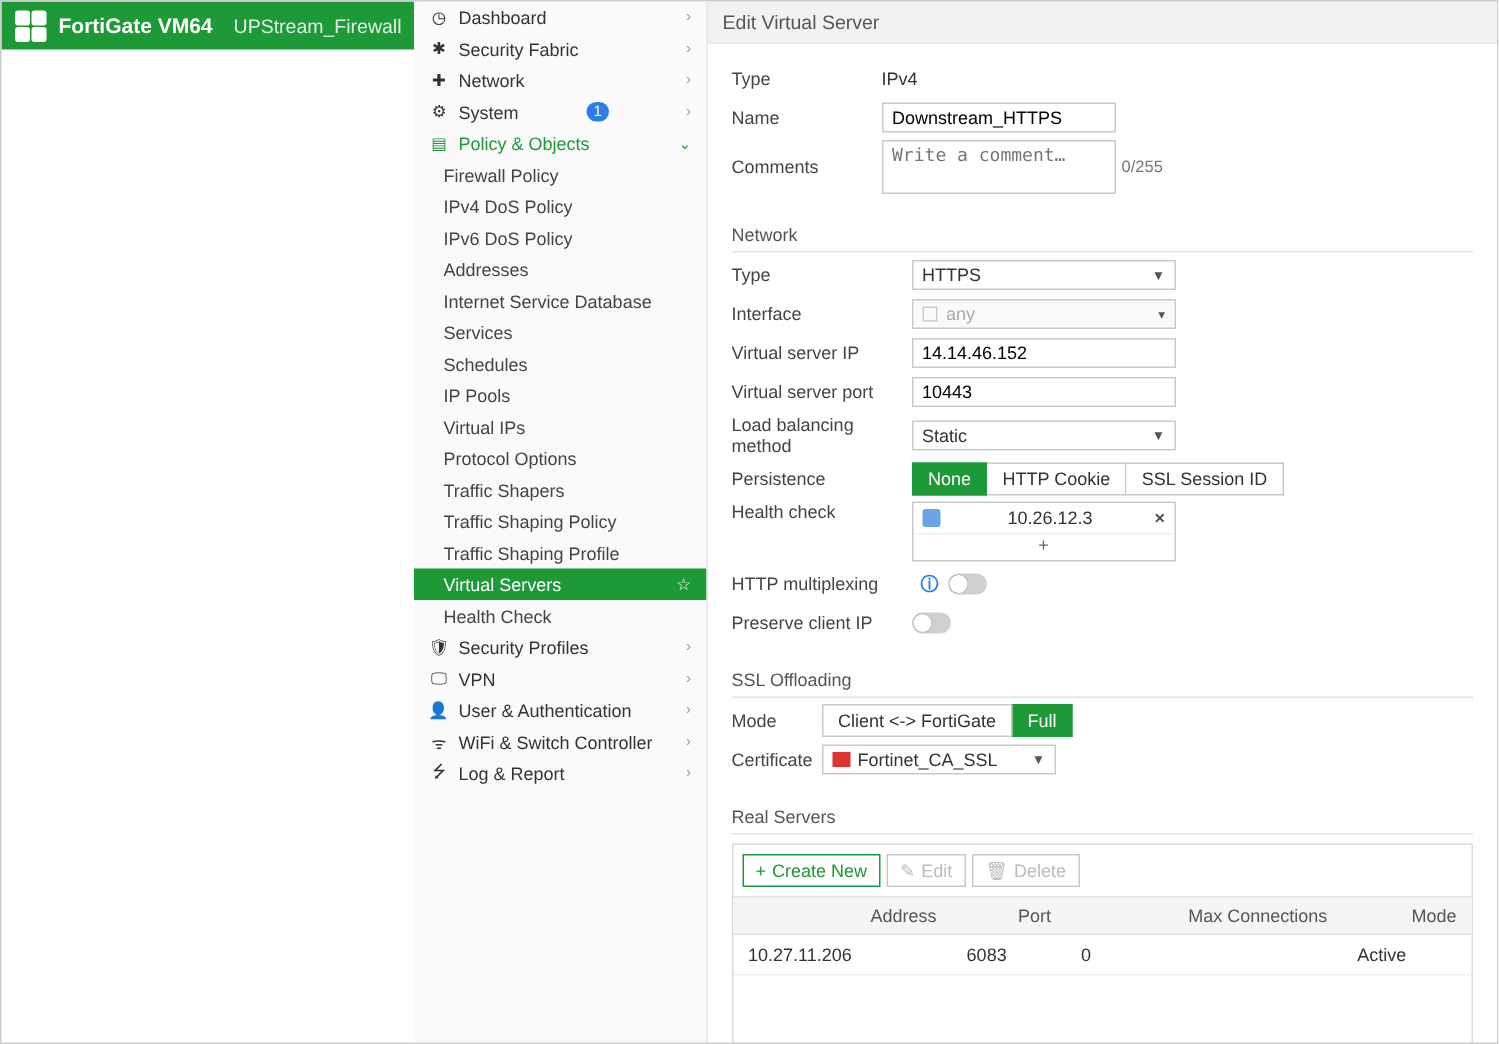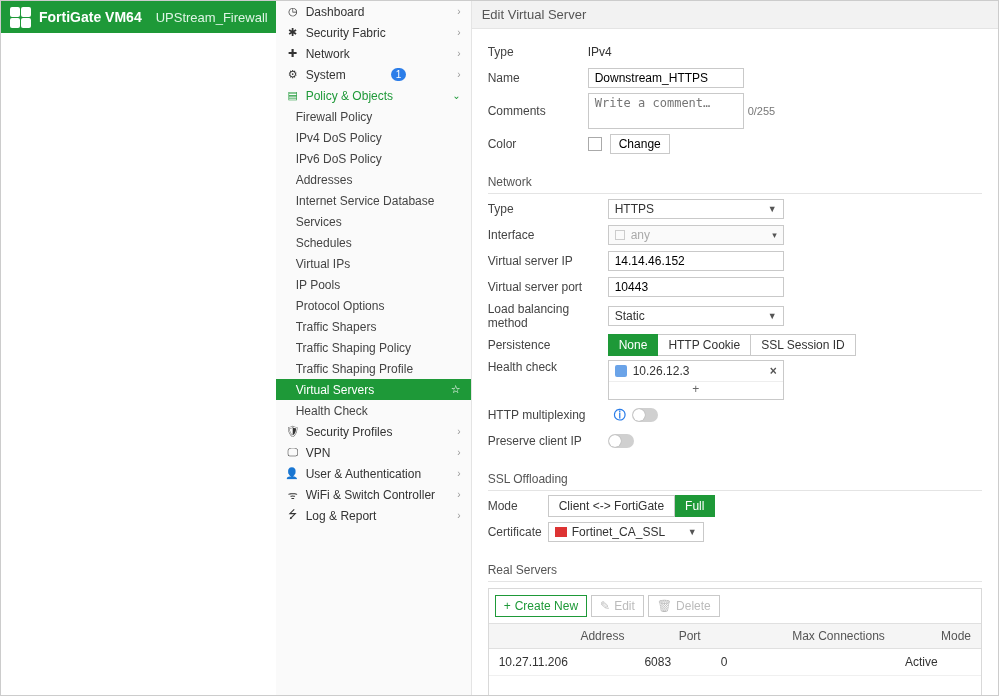--- a/index.html
+++ b/index.html
@@ -43,21 +43,21 @@
   .select-like { border:1px solid #c9c9c9; height:20px; width:176px; display:flex; align-items:center; padding:0 6px; font-size:12px; background:#fff; }
   .select-like .dd { margin-left:auto; font-size:9px; color:#555; }
   .select-like.disabled { background:#fafafa; color:#aaa; }
 
   .toggle-group { display:flex; }
   .toggle-group .opt { border:1px solid #c9c9c9; padding:3px 10px; font-size:12px; cursor:pointer; background:#fff; }
   .toggle-group .opt + .opt { border-left:none; }
   .toggle-group .opt.on { background:#1e9938; color:#fff; border-color:#1e9938; }
 
   .tag-box { border:1px solid #c9c9c9; width:176px; font-size:12px; }
-  .tag-box .tag-row { display:flex; align-items:center; padding:2px 6px; height:20px; }
+  .tag-box .tag-row { display:flex; align-items:center; padding:2px 6px; height:20px;gap:39px; }
   .tag-box .x { margin-left:auto; color:#555; cursor:pointer; font-weight:bold; }
   .tag-box .plus-row { text-align:center; color:#666; height:18px; border-top:1px solid #eee; cursor:pointer; }
 
   .switch { width:26px; height:14px; border-radius:7px; background:#d0d0d0; position:relative; display:inline-block; cursor:pointer; vertical-align:middle; }
   .switch::after { content:""; position:absolute; width:12px; height:12px; background:#fff; border-radius:50%; top:1px; left:1px; box-shadow:0 0 1px rgba(0,0,0,0.4); }
   .info-icon { color:#2b7de9; margin:0 6px; font-weight:bold; }
 
   .panel { border:1px solid #d9d9d9; margin-top:6px; }
   .panel .toolbar { display:flex; padding:6px; gap:4px; }
   .tb-btn { border:1px solid #c9c9c9; background:#fff; padding:3px 8px; font-size:12px; display:flex; align-items:center; gap:4px; cursor:pointer; }
@@ -133,24 +133,24 @@
       <div class="item sub">
           <span>Internet Service Database</span>
         </div>
       <div class="item sub">
           <span>Services</span>
         </div>
       <div class="item sub">
           <span>Schedules</span>
         </div>
       <div class="item sub">
+          <span>IP Pools</span>
+        </div>
+      <div class="item sub">
           <span>Virtual IPs</span>
-        </div>
-      <div class="item sub">
-          <span>IP Pools</span>
         </div>
       <div class="item sub">
           <span>Protocol Options</span>
         </div>
       <div class="item sub">
           <span>Traffic Shapers</span>
         </div>
       <div class="item sub">
           <span>Traffic Shaping Policy</span>
         </div>
@@ -200,25 +200,20 @@
             <div>IPv4</div>
           </div>
         <div class="form-row">
             <div class="lbl">Name</div>
             <input class="txt-input narrow" value="Downstream_HTTPS" style="">
           </div>
         <div class="form-row">
             <div class="lbl">Comments</div>
             <textarea class="txt-input" placeholder="Write a comment…" style=""></textarea>
             <span class="char-count">0/255</span>
-          </div>
-        <div class="form-row">
-            <div class="lbl">Color</div>
-            <span class="color-box"></span>
-            <button class="small-btn">Change</button>
           </div>
 
         <div class="section-head">Network</div>
         <div class="form-row wide">
             <div class="lbl">Type</div>
             <div class="select-like">
               <span>HTTPS</span>
               <span class="dd">▼</span>
             </div>
           </div>

